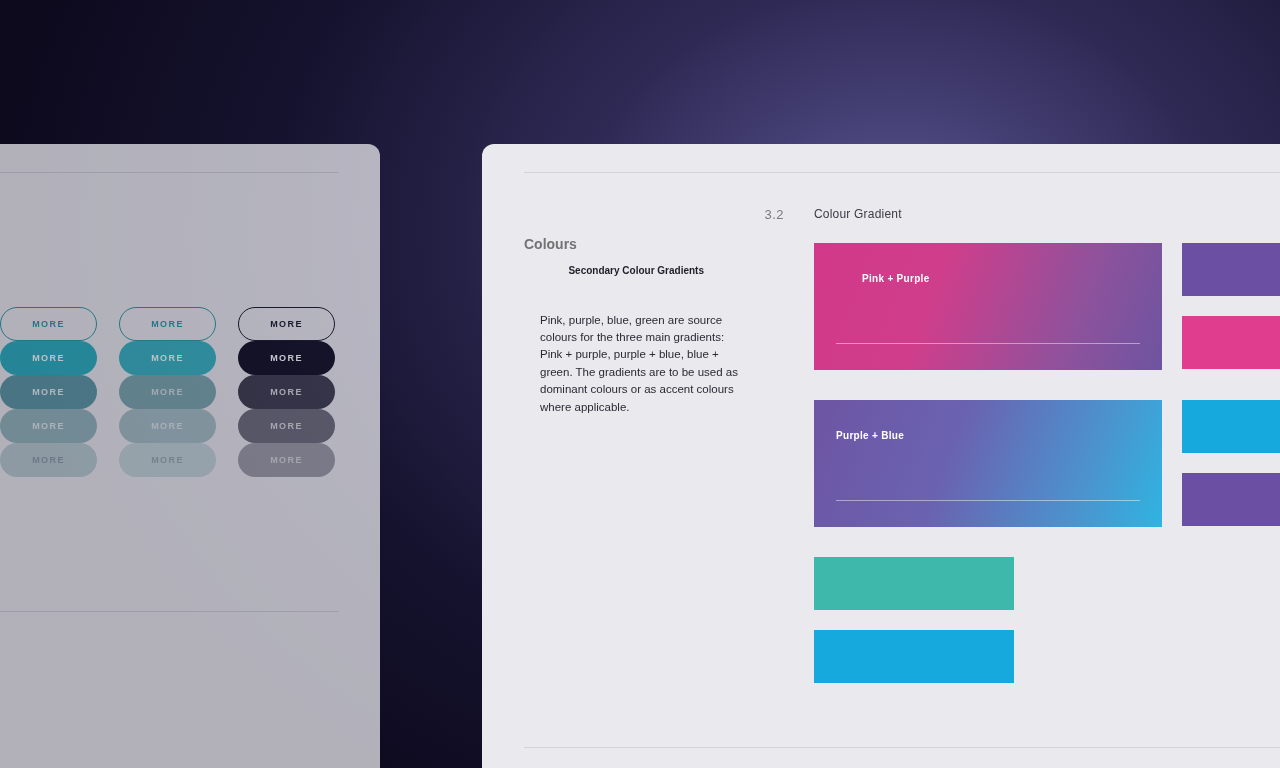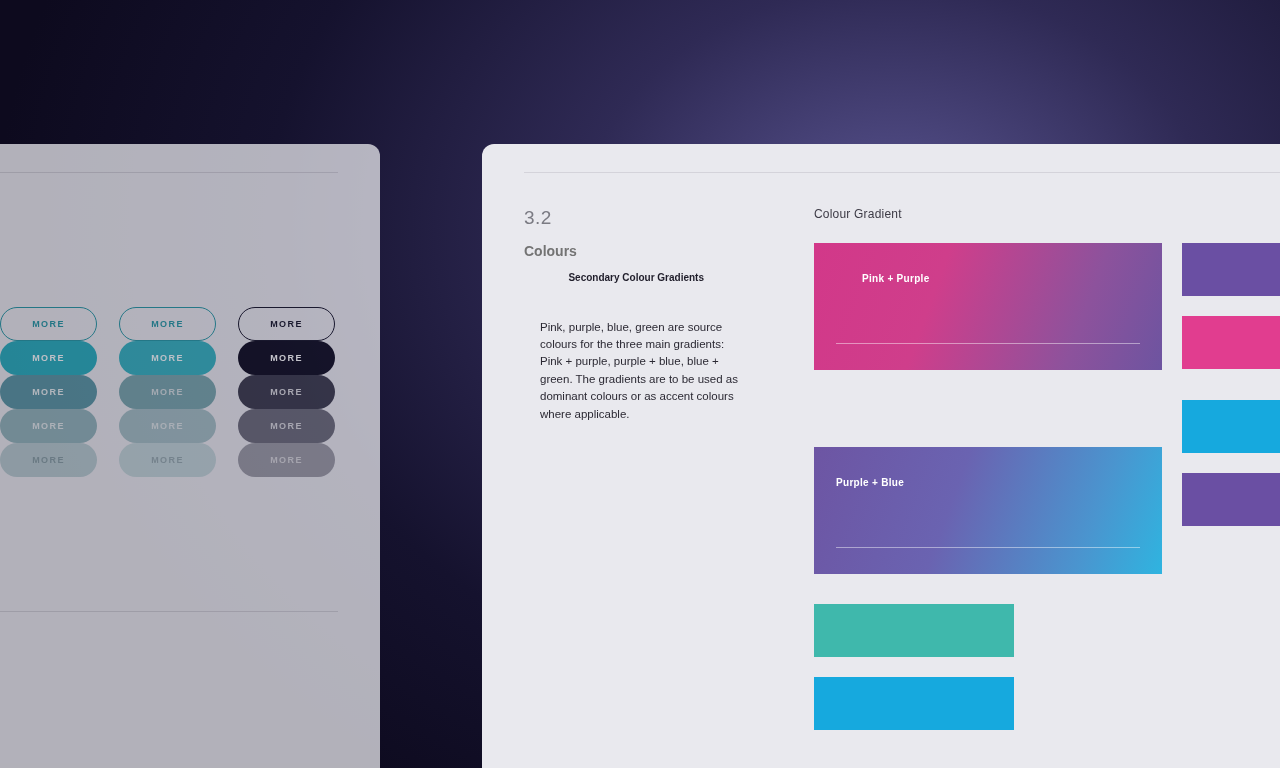--- a/index.html
+++ b/index.html
@@ -62,41 +62,41 @@
     left:482px;
     width:900px;
     height:720px;
     background:#e9e9ee;
     border-radius:12px 0 0 0;
     padding:28px 0 0 42px;
   }
   .pr-rule-top { height:1px; background:#d4d3da; margin-right:0; }
   .pr-body { display:flex; margin-top:34px; }
   .pr-meta { width:294px; padding-right:30px; }
-  .pr-num { font-size:19px; color:#7b7b83; letter-spacing:0.5px; }
+  .pr-num { font-size:13px; color:#7b7b83; letter-spacing:0.5px;text-align:right; }
   .pr-section { font-size:14px; font-weight:700; color:#737373; margin-top:14px; }
   .pr-title { font-size:10px; font-weight:700; color:#1f1d2a; margin-top:12px; line-height:1.35; max-width:180px;text-align:right; }
   .pr-desc { font-size:11.5px; line-height:1.52; color:#2b2933; margin-top:34px; max-width:208px;margin-left:16px; }
 
   .pr-gallery { flex:1; }
   .pr-gallery-label { font-size:12px; color:#3d3b46; margin-bottom:22px; letter-spacing:0.2px; }
   .grad-row { display:flex; gap:20px; margin-bottom:30px; }
   .grad-main {
     width:348px; height:127px; position:relative; padding:30px 22px 0 22px;
   }
   .grad-main .gname { font-size:10px; font-weight:700; color:#fff; letter-spacing:0.3px; }
   .grad-main .gline { position:absolute; left:22px; right:22px; bottom:26px; height:1px; background:rgba(255,255,255,0.45); }
   .grad-side { display:flex; flex-direction:column; gap:20px; }
   .chip { width:200px; height:53px; }
 
   .g-pinkpurple { background: linear-gradient(110deg, #d23889 0%, #cf3e8b 35%, #8d529c 75%, #6d54a0 100%); padding-left: 48px; }
   .chip-purple  { background:#6a4fa3; }
   .chip-pink    { background:#e13d8f; }
 
-  .g-purpleblue { background: linear-gradient(110deg, #6d55a3 0%, #6a63b1 40%, #4a95cf 78%, #2fb4e0 100%); margin-top: 47px; }
+  .g-purpleblue { background: linear-gradient(110deg, #6d55a3 0%, #6a63b1 40%, #4a95cf 78%, #2fb4e0 100%); }
   .chip-blue    { background:#16a9de; }
   .chip-purple2 { background:#6a4fa3; }
 
   .g-bluegreen  { background: linear-gradient(110deg, #39b6ae 0%, #32b8bf 40%, #22b3d8 80%, #1aafe0 100%); }
   .chip-green   { background:#3fb8ac; }
   .chip-blue2   { background:#16a9de; }
 
   .pr-rule-bot { height:1px; background:#d4d3da; margin-top:34px; }
 </style>
 </head>

